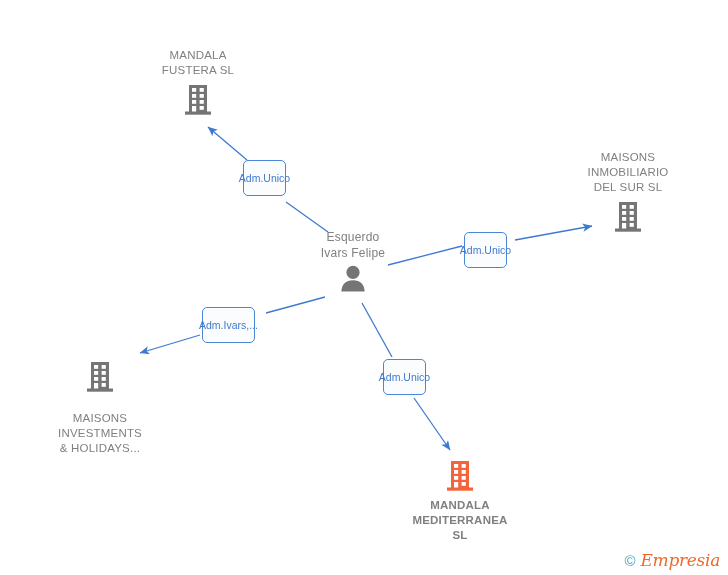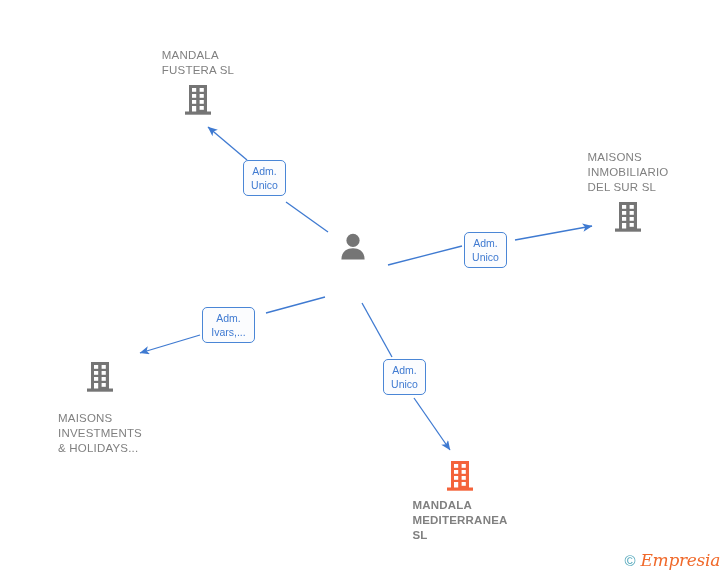--- a/index.html
+++ b/index.html
@@ -33,21 +33,21 @@
     display: flex;
     flex-direction: column;
     align-items: center;
     width: 150px;
     margin-left: -75px;
   }
   .node-label {
     font-size: 11.5px;
     line-height: 15px;
     color: #808080;
-    text-align: left;
+    text-align: center;
     letter-spacing: 0.2px;
     white-space: pre-line;
     font-family: "Liberation Sans", sans-serif;
   }
   .node-label.bold {
     font-weight: bold;
   }
   .node-icon {
     display: block;
   }
@@ -60,21 +60,21 @@
     border: 1px solid #4a86d6;
     border-radius: 5px;
     color: #3f7ad1;
     font-size: 10.5px;
     line-height: 14px;
     font-family: "Liberation Sans", sans-serif;
     padding: 4px 6px 4px 6px;
     text-align: center;
     white-space: pre-line;
     display: flex;
-    flex-direction: column;
+    flex-direction: row;
     justify-content: center;
     align-items: center;
   }
   .edge-label span { display: block; }
 
   
   #watermark {
     position: absolute;
     right: 8px;
     bottom: 6px;
@@ -160,20 +160,22 @@
       <rect x="8" y="10" width="4.2" height="3.8" fill="#ffffff"></rect>
       <rect x="15.6" y="10" width="4.2" height="3.8" fill="#ffffff"></rect>
       <rect x="8" y="16" width="4.2" height="3.8" fill="#ffffff"></rect>
       <rect x="15.6" y="16" width="4.2" height="3.8" fill="#ffffff"></rect>
       <rect x="8" y="22" width="4.2" height="5.5" fill="#ffffff"></rect>
       <rect x="15.6" y="22" width="4.2" height="3.8" fill="#ffffff"></rect>
     </svg>
   </div>
 
   <div class="node" style="left:353px; top:229px;">
+    <div class="node-label" style="font-size:12px; line-height:16px;">Esquerdo
+Ivars Felipe</div>
     <svg class="node-icon" width="30" height="28" viewBox="0 0 30 28" style="margin-top:4px;">
       <circle cx="15" cy="7.4" r="6.6" fill="#757575"></circle>
       <path d="M15 15.2 C7.6 15.2 3.4 19.6 3.4 26.6 L26.6 26.6 C26.6 19.6 22.4 15.2 15 15.2 z" fill="#757575"></path>
     </svg>
   </div>
 
   <div class="node" style="left:100px; top:361px;">
     <svg class="node-icon" width="28" height="32" viewBox="0 0 28 32">
       <rect x="5" y="1" width="18" height="27" fill="#757575"></rect>
       <rect x="1" y="27.5" width="26" height="3.2" fill="#757575"></rect>

